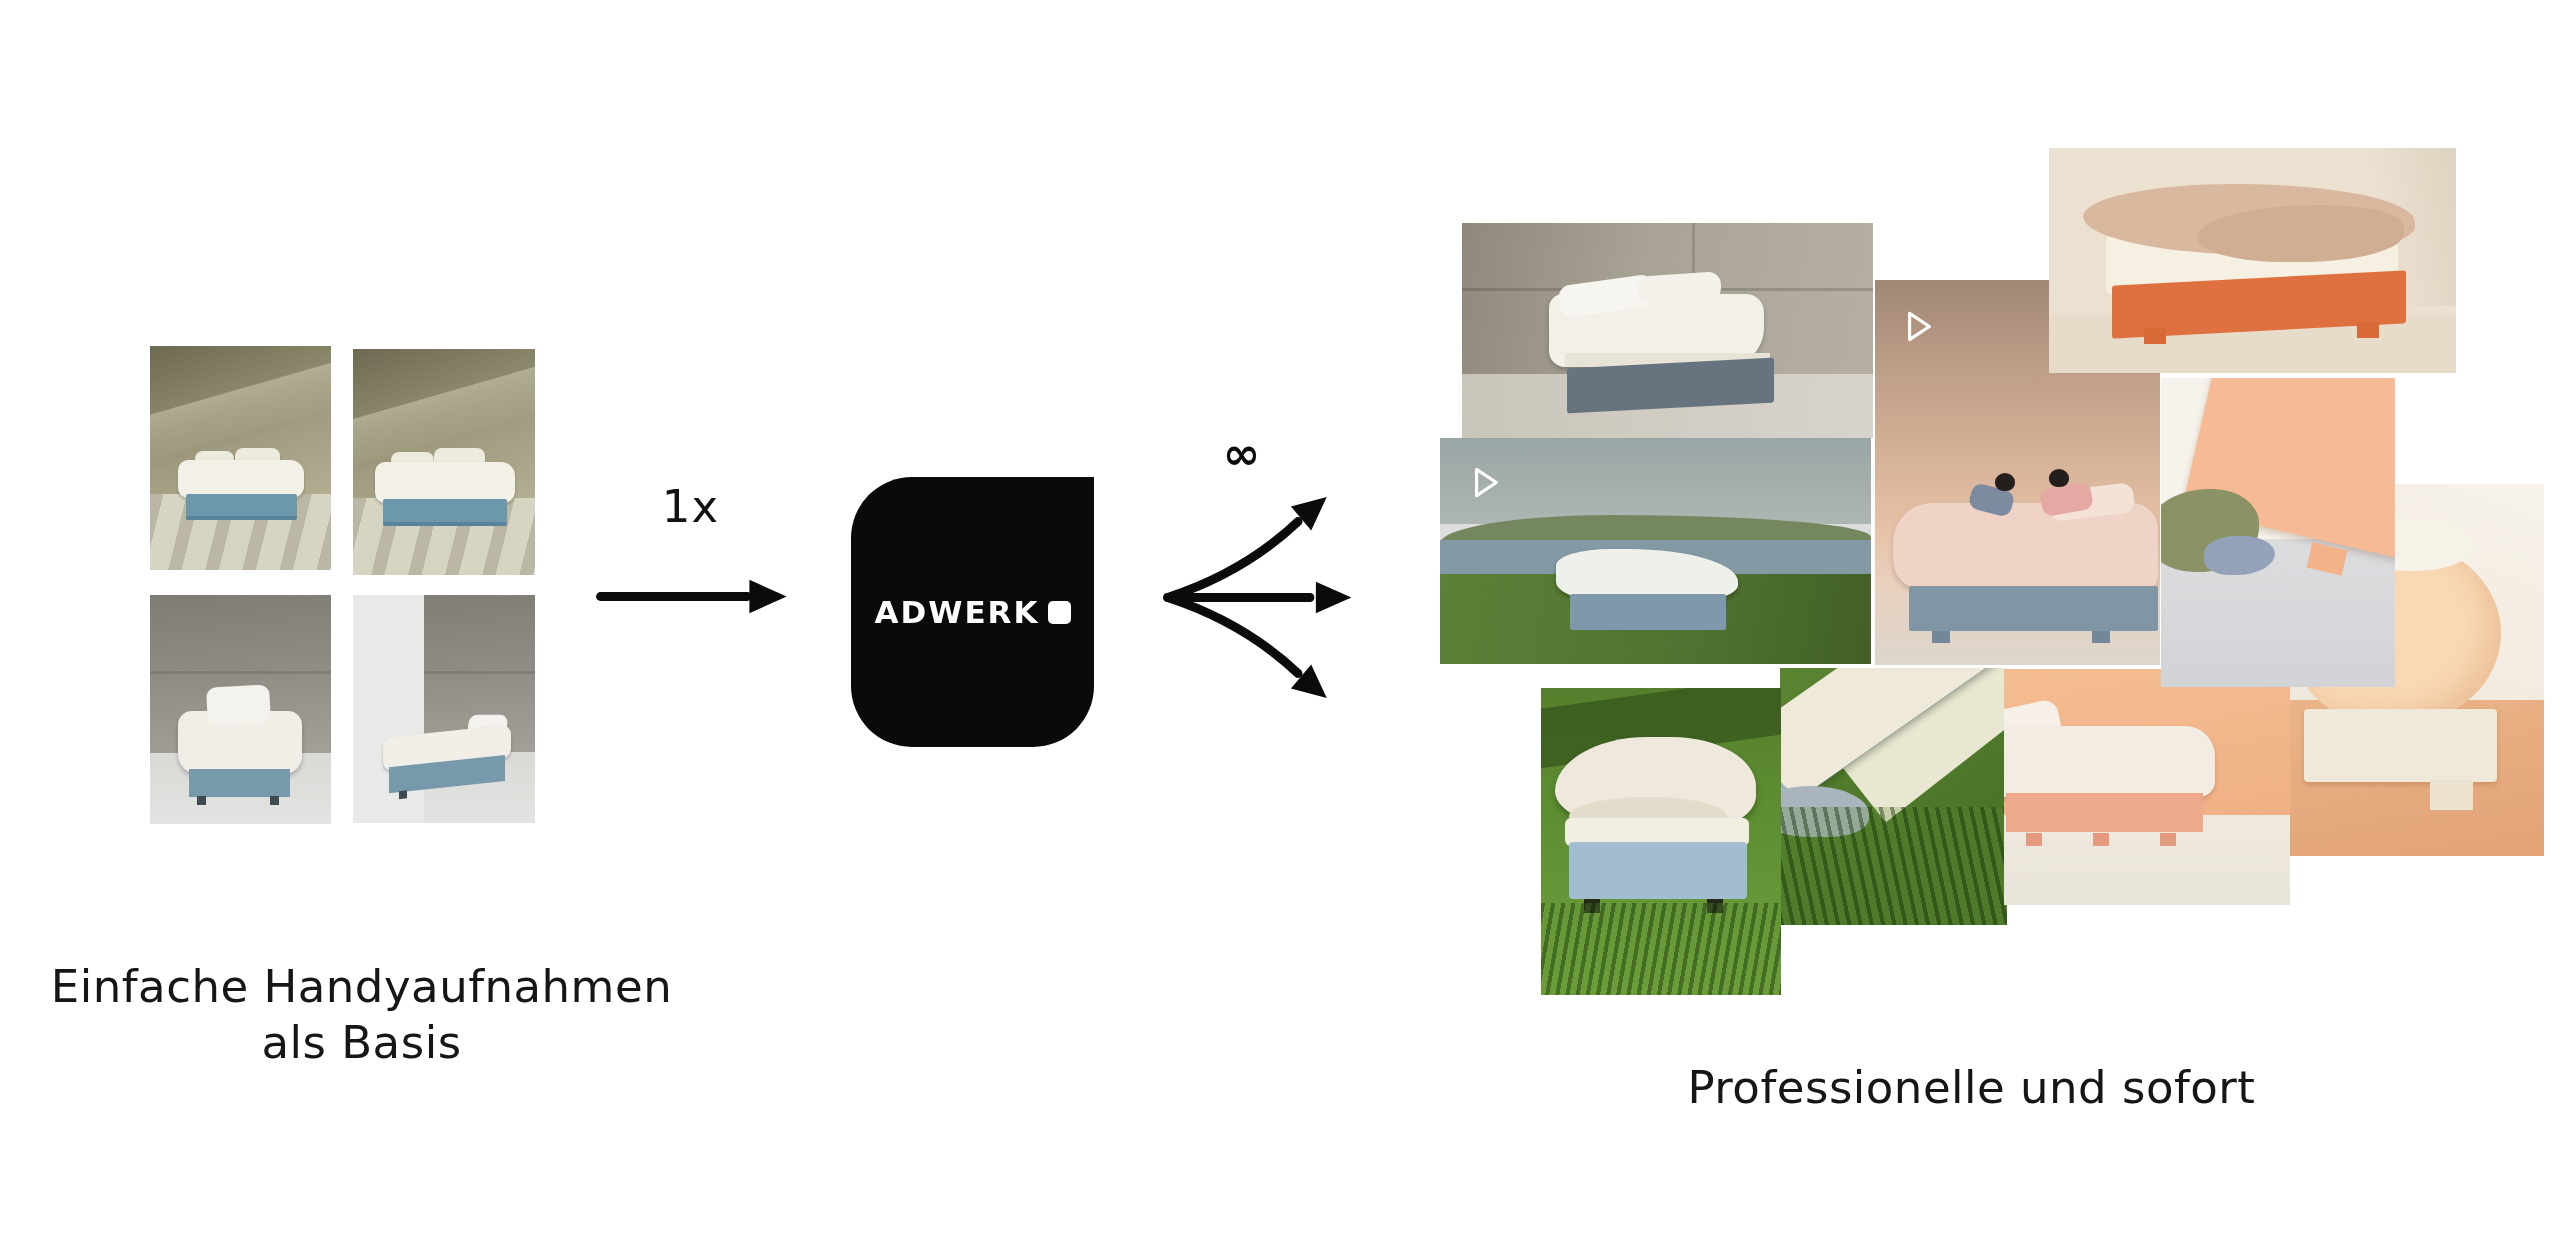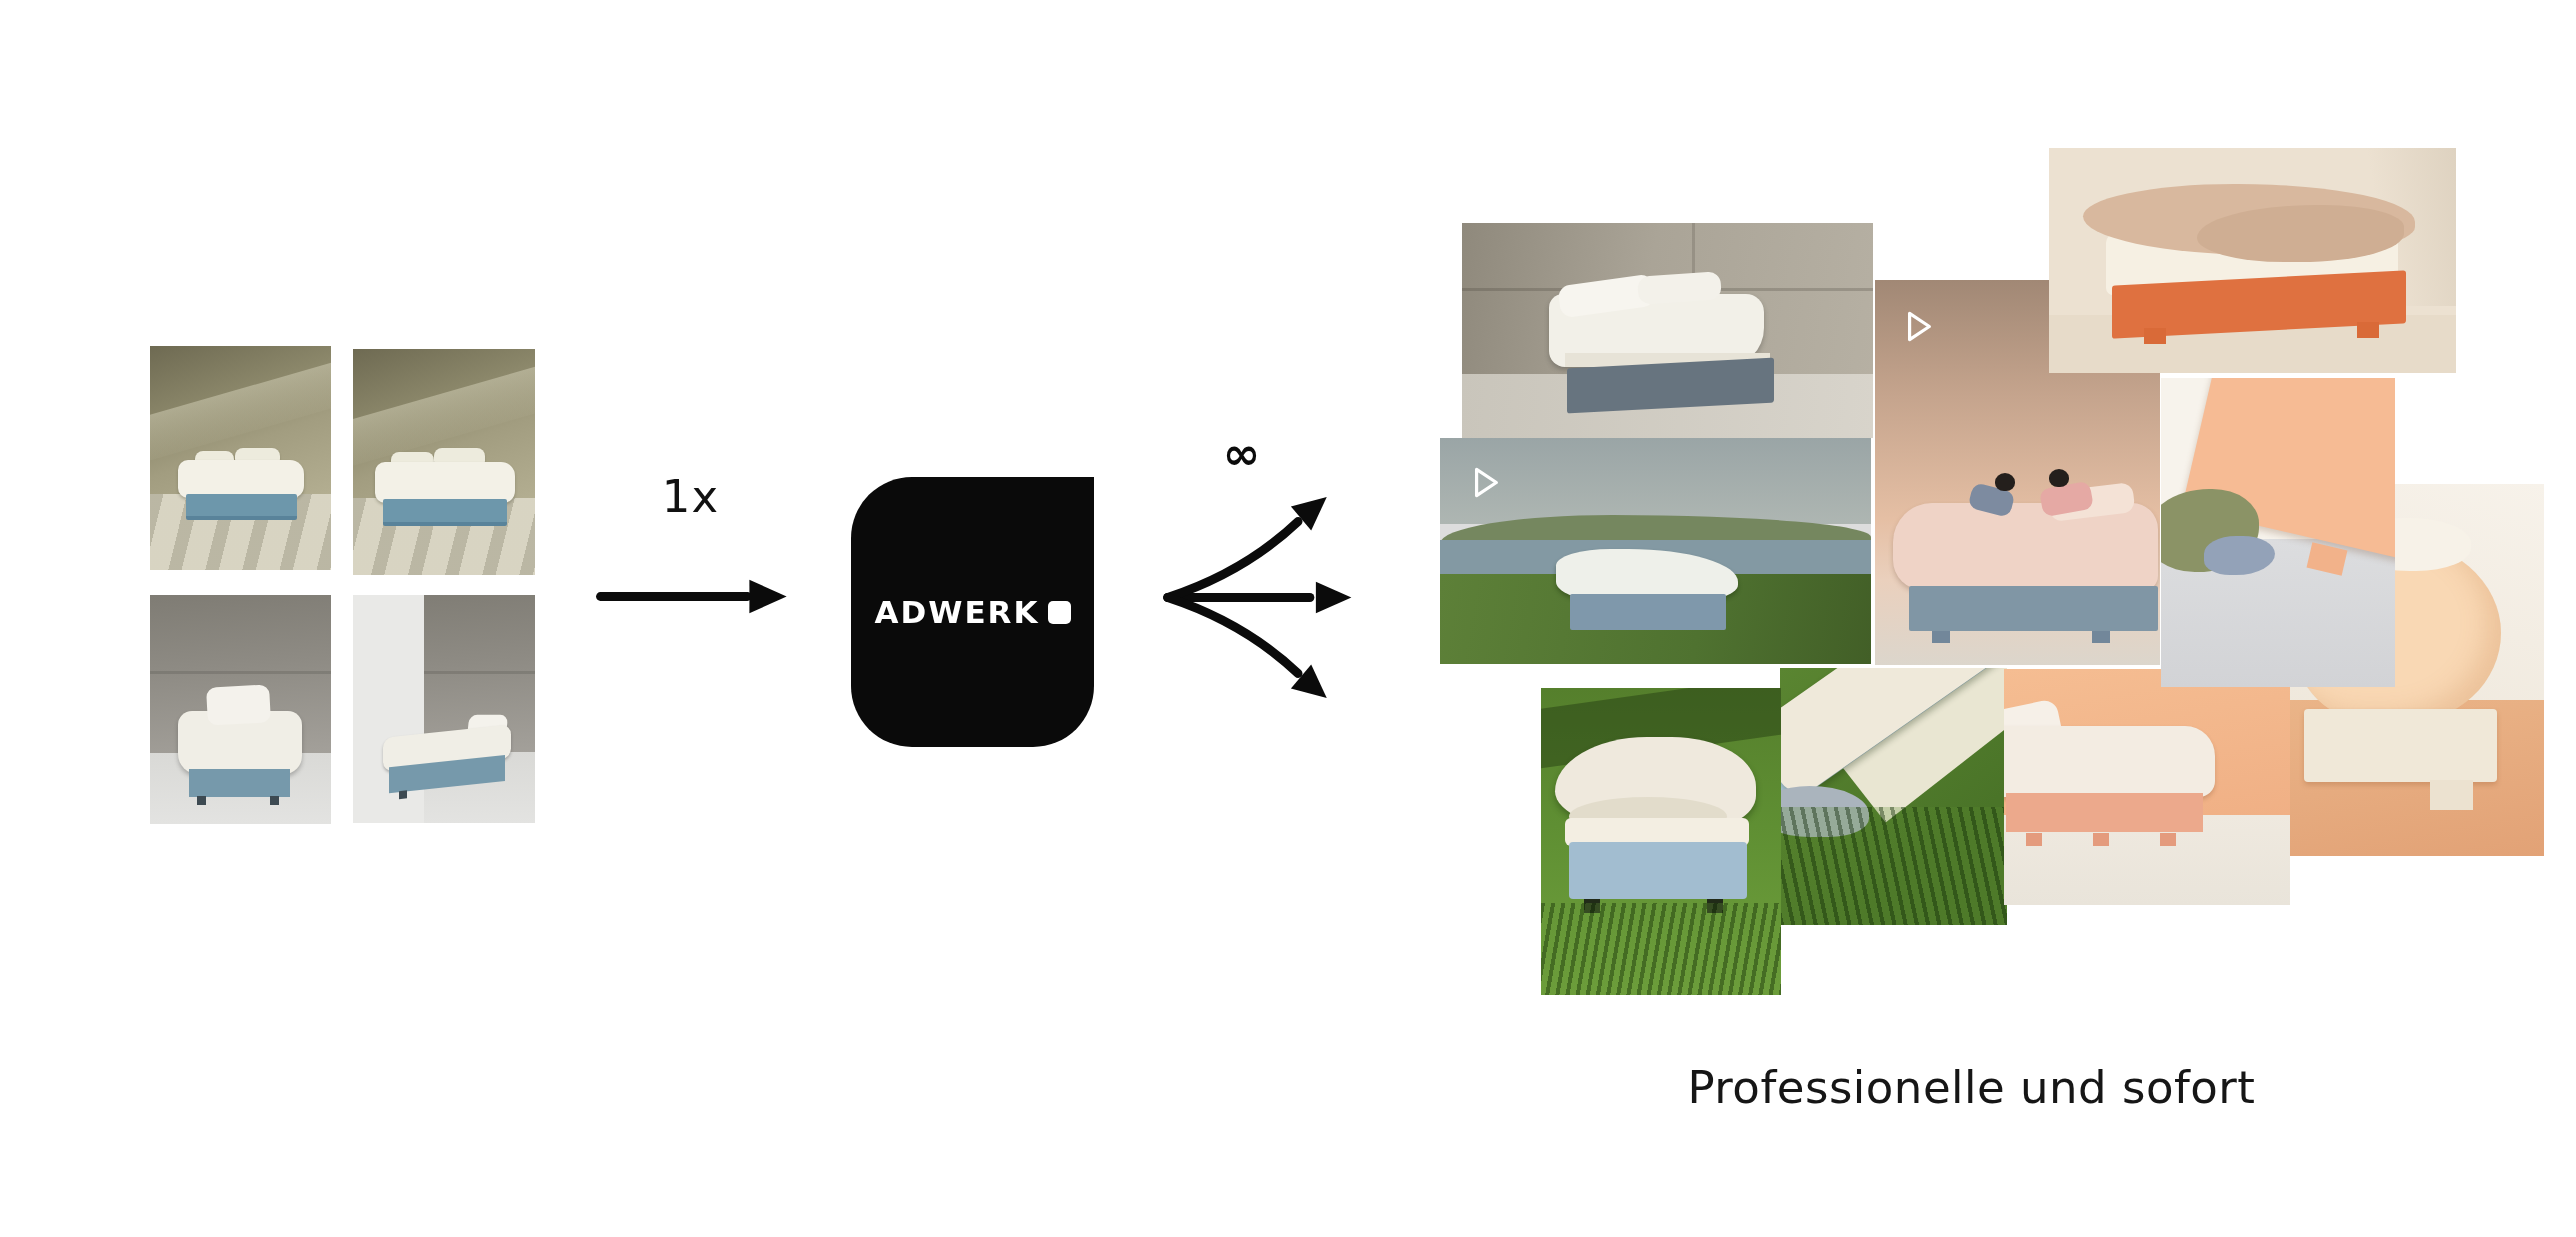--- a/index.html
+++ b/index.html
@@ -54,21 +54,21 @@
 
   .g4 { left:353px; top:595px; width:182px; height:228px; }
   .g4 .curve { left:-20px; top:0; width:91px; height:150%; background:#e9e9e7; border-radius:0 0 89px 0; }
   .g4 .bedwrap { left:30px; top:136px; width:130px; height:73px; transform:skewY(-6deg); }
   .g4 .bedwrap .pillow { position:absolute; left:85px; top:-12px; width:39px; height:24px; background:#f4f2ec; border-radius:8px; transform:rotate(6deg); }
   .g4 .bedwrap .duvet  { position:absolute; left:0; top:0; width:128px; height:34px; background:#f0eee6; border-radius:10px; box-shadow:0 2px 3px rgba(40,40,40,.3); }
   .g4 .bedwrap .base   { position:absolute; left:6px; top:30px; width:116px; height:26px; background:#7699ab; }
   .g4 .bedwrap .leg    { position:absolute; left:16px; top:55px; width:8px; height:8px; background:#3d4a52; }
 
   
-  .mult-label { position:absolute; left:646px; top:470px; width:89px; text-align:center;
+  .mult-label { position:absolute; left:646px; top:480px; width:89px; text-align:center;
     font-size:45px; letter-spacing:1px; color:#111; }
   .inf-label  { position:absolute; left:1197px; top:427px; width:89px; text-align:center;
     font-size:45px; font-weight:700; color:#0b0b0b; }
   .arrow-svg  { position:absolute; overflow:visible; }
   .arrow-svg line, .arrow-svg path { stroke:#0b0b0b; stroke-width:9; fill:none; stroke-linecap:round; }
   .arrow-svg polygon { fill:#0b0b0b; stroke:none; }
 
   .logo { position:absolute; left:851px; top:477px; width:243px; height:270px; background:#0a0a0a;
     border-radius:61px 0 61px 61px; display:flex; align-items:center; justify-content:center; }
   .logo .word { color:#ffffff; font-weight:700; font-size:31px; letter-spacing:2px; line-height:1; }
@@ -338,19 +338,23 @@
       <div class="wall"></div>
       <div class="floor"></div>
       <div class="duvet"></div>
       <div class="sheetfold"></div>
       <div class="base"></div>
       <div class="leg"></div>
     </div>
 
   </div>
 
+  <div class="caption left">
+    <div>Einfache Handyaufnahmen</div>
+    <div>als Basis</div>
+  </div>
 
   <div class="caption right">
     <div>Professionelle und sofort</div>
   </div>
 
 </div>
 
 
 </body></html>

